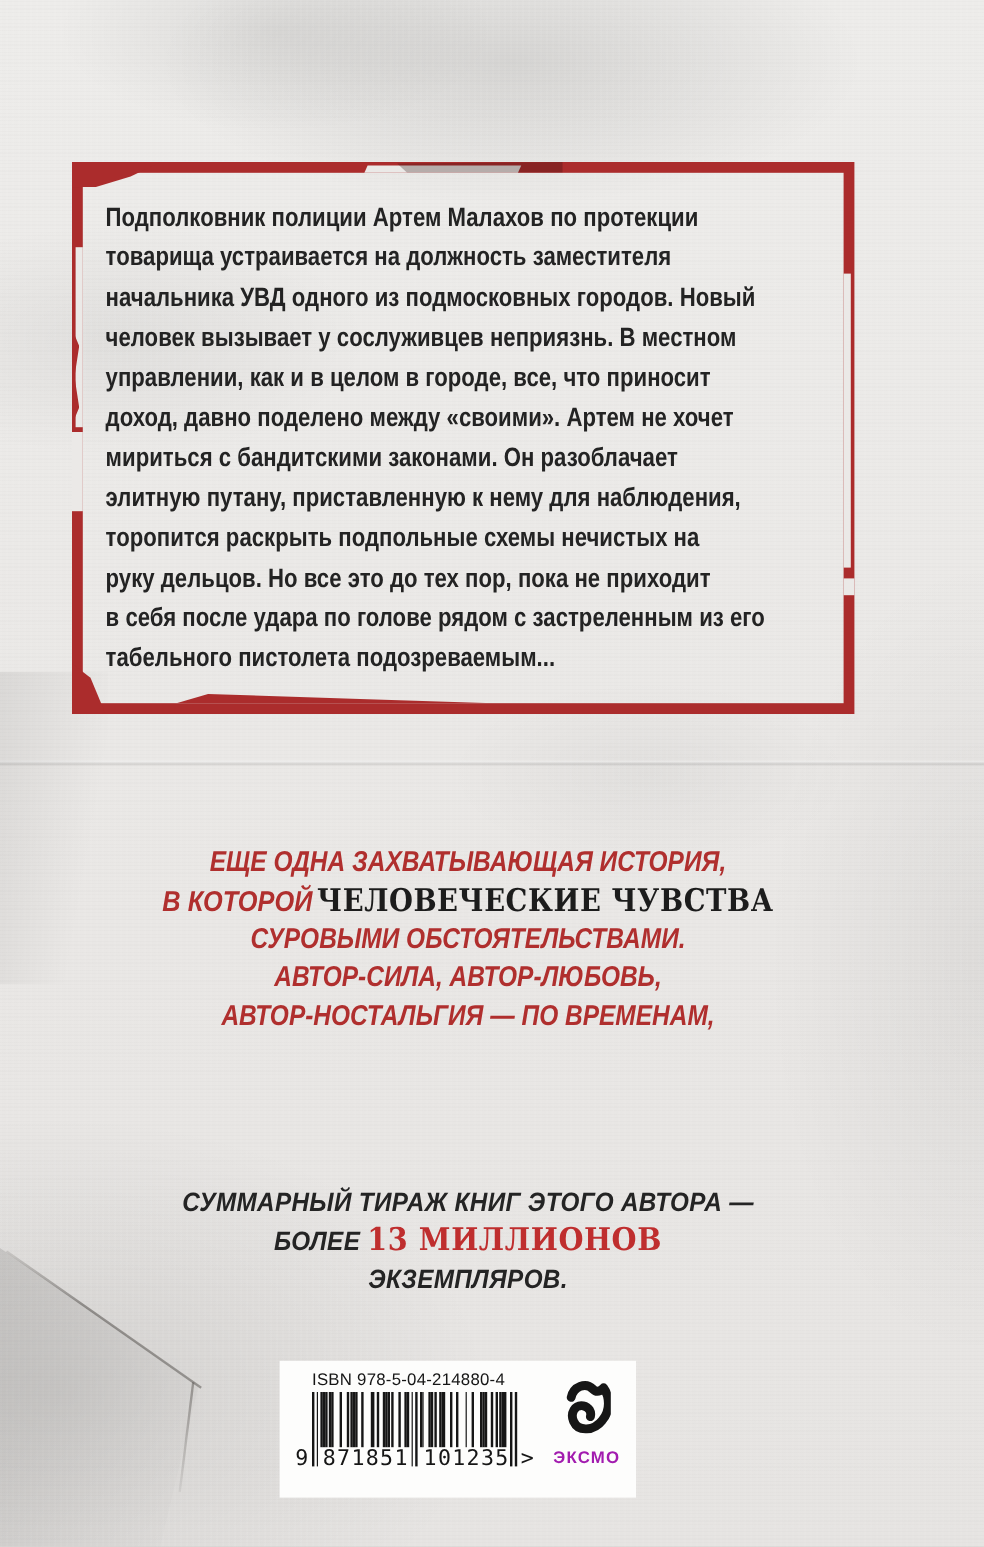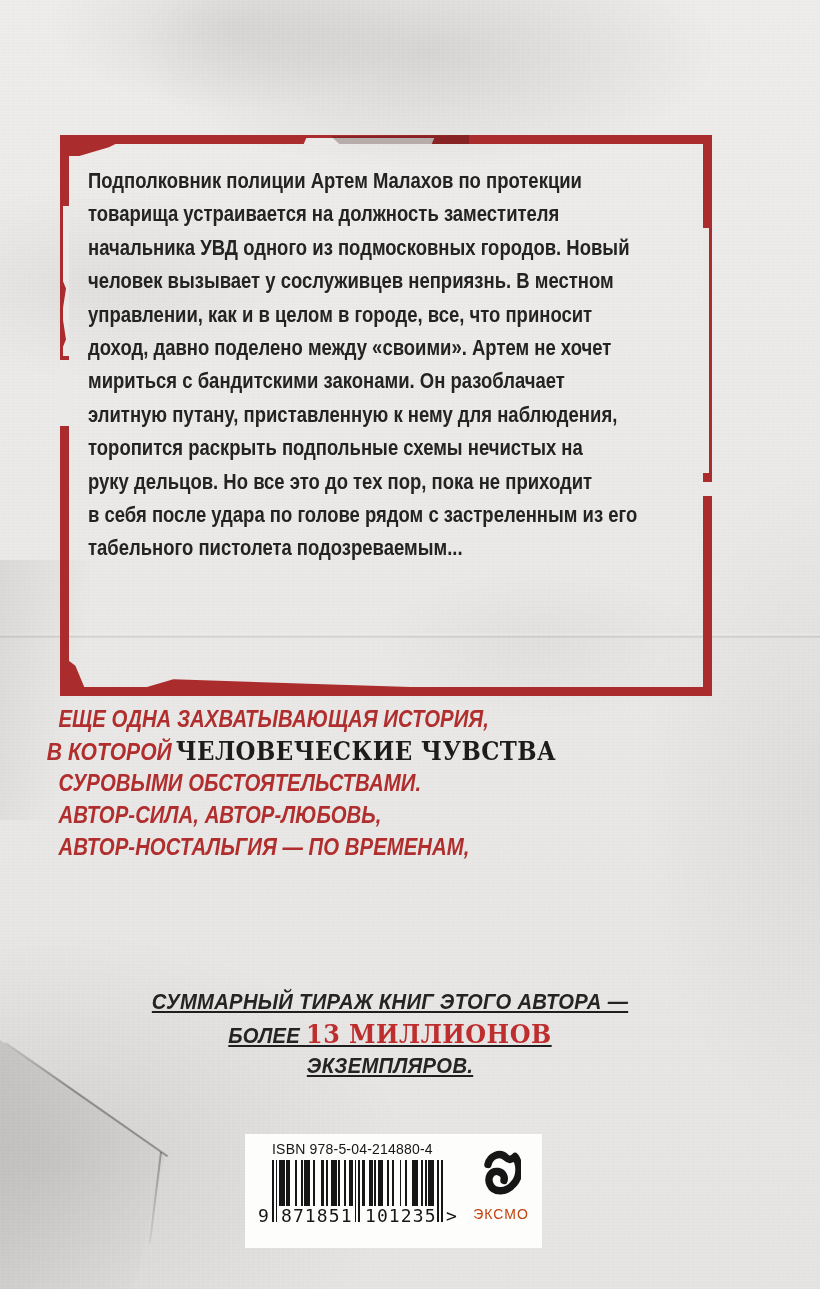--- a/index.html
+++ b/index.html
@@ -31,21 +31,21 @@
   .crease-b{position:absolute;left:160px;top:1152px;width:2px;height:92px;
     background:linear-gradient(to bottom, rgba(70,66,62,0.45), rgba(70,66,62,0.08));
     transform:rotate(7deg);transform-origin:top;}
   .shade-wedge{position:absolute;left:0;top:1040px;width:230px;height:249px;
     background:linear-gradient(115deg, rgba(0,0,0,0.11), rgba(0,0,0,0.03) 55%, transparent 80%);
     clip-path:polygon(0 0, 72% 46%, 58% 100%, 0 100%);}
   .shade-fold-l{position:absolute;left:0;top:560px;width:90px;height:260px;
     background:linear-gradient(100deg, rgba(0,0,0,0.07), transparent 75%);}
 
   
-  .frame{position:absolute;left:60px;top:135px;width:652px;height:561px;
+  .frame{position:absolute;left:60px;top:135px;width:652px;height:460px;
     box-sizing:border-box;border:9px solid var(--frame-red,#ab2c2c);
     padding:20px 0 0 19px;}
   .syn-line{white-space:nowrap;font-weight:700;font-size:22px;line-height:33.4px;
     letter-spacing:0px;transform:scaleX(0.84);transform-origin:0 50%;color:#232323;}
   .fr{position:absolute;}
   .fr-notch-top{left:236px;top:-6px;width:128px;height:6px;background:#ebe9e7;transform:skewX(-24deg);}
   .fr-dark-top{left:262px;top:-9px;width:138px;height:9px;background:rgba(46,16,14,0.28);
     clip-path:polygon(0 15%,100% 0,100% 100%,6% 100%);}
   .fr-thin-left{left:-6px;top:62px;width:6px;height:150px;background:#ebe9e7;}
   .fr-gap-left{left:-9px;top:216px;width:9px;height:66px;background:#ebe9e7;}
@@ -54,53 +54,53 @@
   .fr-thin-right{right:-6px;top:84px;width:6px;height:245px;background:#ebe9e7;}
   .fr-gap-right{right:-9px;top:338px;width:9px;height:14px;background:#ebe9e7;}
   .fr-corner-tl{left:-9px;top:-9px;width:74px;height:21px;background:var(--frame-red,#ab2c2c);
     clip-path:polygon(0 0,100% 0,66% 58%,26% 100%,0 100%);}
   .fr-wedge-bottom{left:78px;bottom:0px;width:264px;height:9px;background:var(--frame-red,#ab2c2c);
     clip-path:polygon(0 100%,10% 15%,58% 60%,100% 100%);}
   .fr-corner-bl{left:-9px;bottom:-9px;width:28px;height:42px;background:var(--frame-red,#ab2c2c);
     clip-path:polygon(0 0,55% 28%,100% 100%,0 100%);}
 
   
-  .tagline{position:absolute;left:0;top:703px;width:780px;text-align:left;}
+  .tagline{position:absolute;left:0;top:703px;width:780px;text-align:center;}
   .tl{line-height:32px;height:32px;}
   .red-it{font-style:italic;font-weight:700;font-size:24px;color:var(--text-red,#b02f2e);
     transform:scaleX(0.85);}
   .slab{font-family:"DejaVu Serif",serif;font-weight:700;font-size:26px;letter-spacing:0.5px;color:#1c1c1c;}
   .mix .red-part{font-style:italic;font-weight:700;font-size:24px;color:var(--text-red,#b02f2e);}
   .mix{transform:scaleX(0.88);}
 
   
-  .circulation{position:absolute;left:0;top:986px;width:780px;text-align:center;text-decoration:underline;}
+  .circulation{position:absolute;left:0;top:986px;width:780px;text-align:center;}
   .circ-line{line-height:32px;height:32px;}
   .blk-it{font-style:italic;font-weight:700;font-size:22px;color:#242424;letter-spacing:0.3px;
     transform:scaleX(0.92);}
   .num-red{font-family:"DejaVu Serif",serif;font-weight:700;font-size:26px;
     color:var(--number-red,#bf2e2e);letter-spacing:0.5px;font-style:normal;}
 
   
-  .bc-box{position:absolute;left:233px;top:1134px;width:297px;height:114px;background:#fdfdfc;margin-left:12px;}
+  .bc-box{position:absolute;left:233px;top:1134px;width:297px;height:114px;background:#fdfdfc;}
   .bc-col{position:absolute;left:14px;top:7px;}
   .isbn{font-size:14px;letter-spacing:0.2px;color:#161616;margin:0 0 3px 13px;white-space:nowrap;}
   .bars{position:relative;display:flex;align-items:flex-start;height:62px;margin-left:13px;width:171px;}
   .bc-mod{flex:0 0 1.8px;height:46px;}
   .bc-bar{background:#161616;}
   .bc-guard{height:62px;}
   .bc-digit{position:absolute;top:45px;font-family:"DejaVu Sans Mono",monospace;
     font-size:18px;color:#161616;white-space:nowrap;}
   .d-lead{left:-14px;}
   .d-g1{left:9px;letter-spacing:1.1px;}
   .d-g2{left:93px;letter-spacing:1.1px;}
   .d-tail{left:174px;}
   .pub{position:absolute;left:224px;top:16px;width:64px;text-align:center;}
   .pub svg{display:block;margin:0 auto;}
-  .pub-name{font-weight:400;font-size:14px;letter-spacing:1px;color:#c2410c;margin-top:3px;}
+  .pub-name{font-weight:700;font-size:14px;letter-spacing:1px;color:#a21caf;margin-top:3px;}
 </style>
 </head>
 <body>
 
 <div class="page">
   <div class="grain"></div>
   <div class="crease-h"></div>
   <div class="shade-wedge"></div>
   <div class="shade-fold-l"></div>
   <div class="crease-a"></div>

